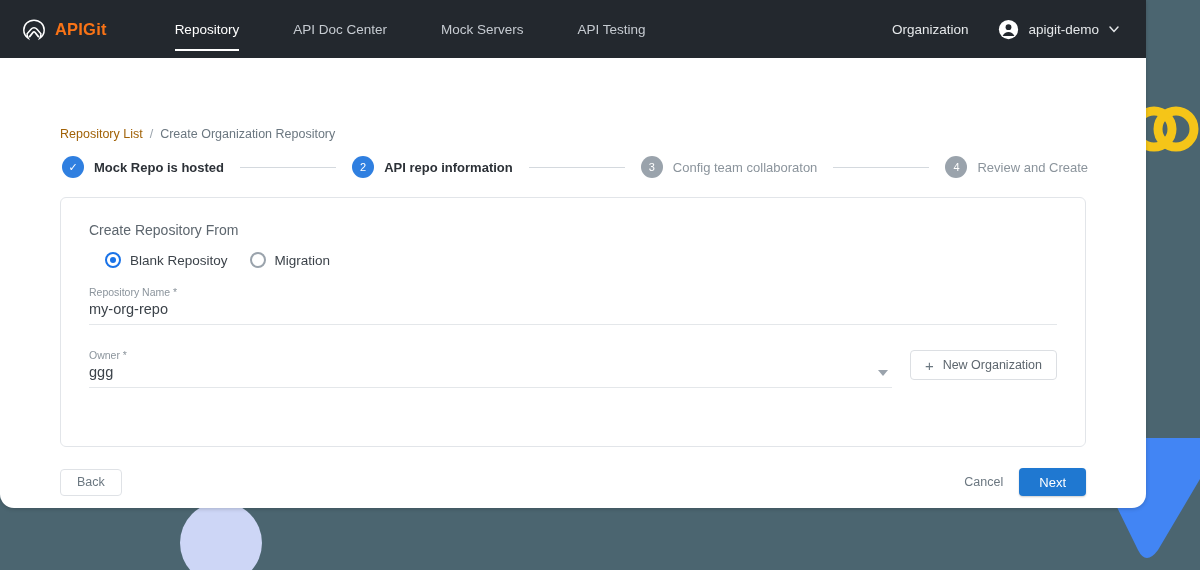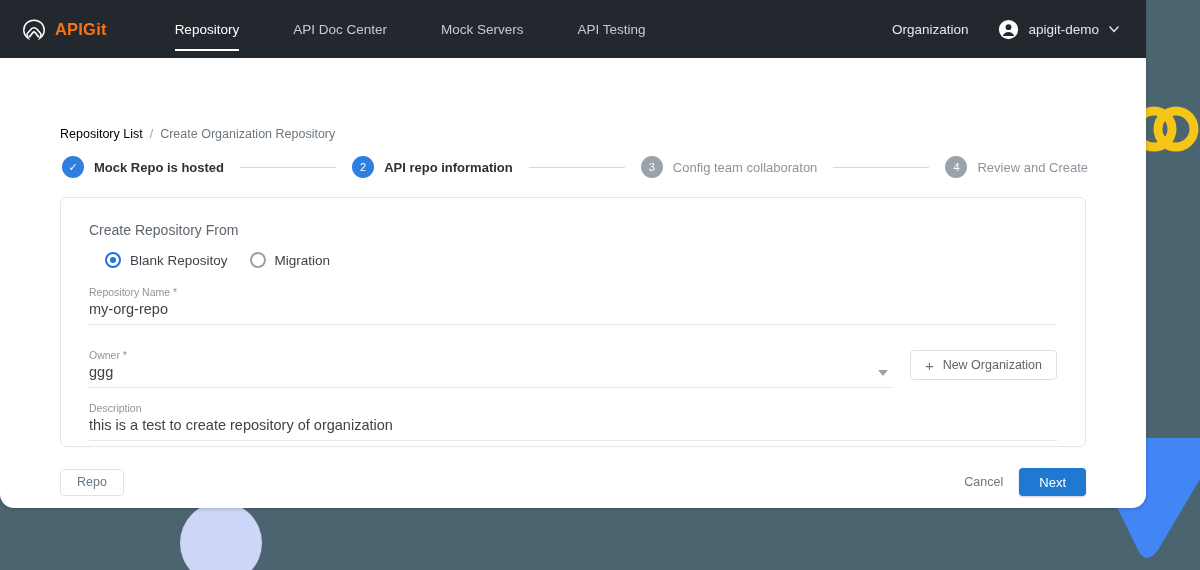--- a/index.html
+++ b/index.html
@@ -113,21 +113,21 @@
   }
 
   #breadcrumb {
     position: absolute;
     left: 60px; top: 69px;
     font-size: 12.5px;
     display: flex;
     align-items: center;
     gap: 7px;
   }
-  #breadcrumb .crumb-link { color: #000000; cursor: pointer; }
+  #breadcrumb .crumb-link { color: #a16207; cursor: pointer; }
   #breadcrumb .crumb-sep { color: #9aa3ac; }
   #breadcrumb .crumb-current { color: #6b7780; }
 
   
   #stepper {
     position: absolute;
     left: 62px; top: 98px;
     width: 1026px;
     display: flex;
     align-items: center;
@@ -410,28 +410,23 @@
             <hr class="field-underline">
             <span class="select-caret"></span>
           </div>
           <button id="new-org-button">
             <span class="plus">+</span>
             <span>New Organization</span>
           </button>
         </div>
       </div>
 
-      <div class="field">
-        <div class="field-label">Description</div>
-        <input class="field-input" type="text" value="this is a test to create repository of organization" style="">
-        <hr class="field-underline">
-      </div>
     </div>
 
     <div id="footer-actions">
-      <button id="back-button">Repo</button>
+      <button id="back-button">Back</button>
       <span class="spacer"></span>
       <button id="cancel-button">Cancel</button>
       <button id="next-button">Next</button>
     </div>
 
   </div>
 </div>
 
 </body></html>

